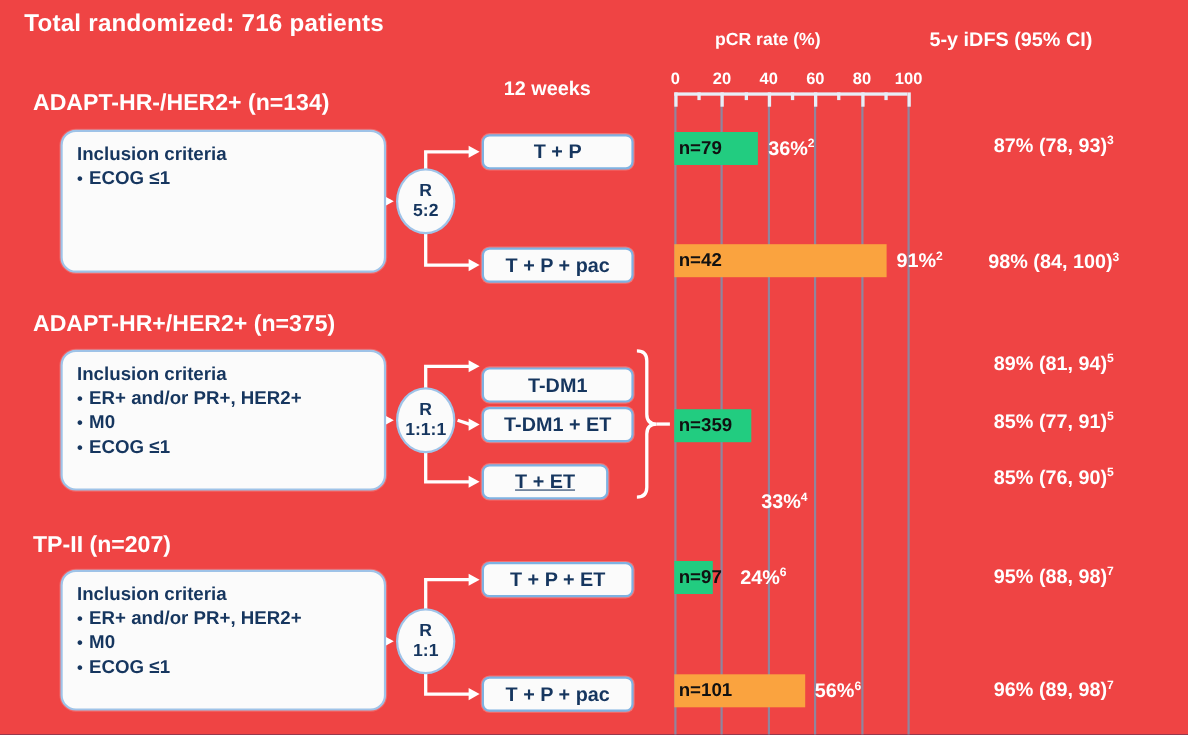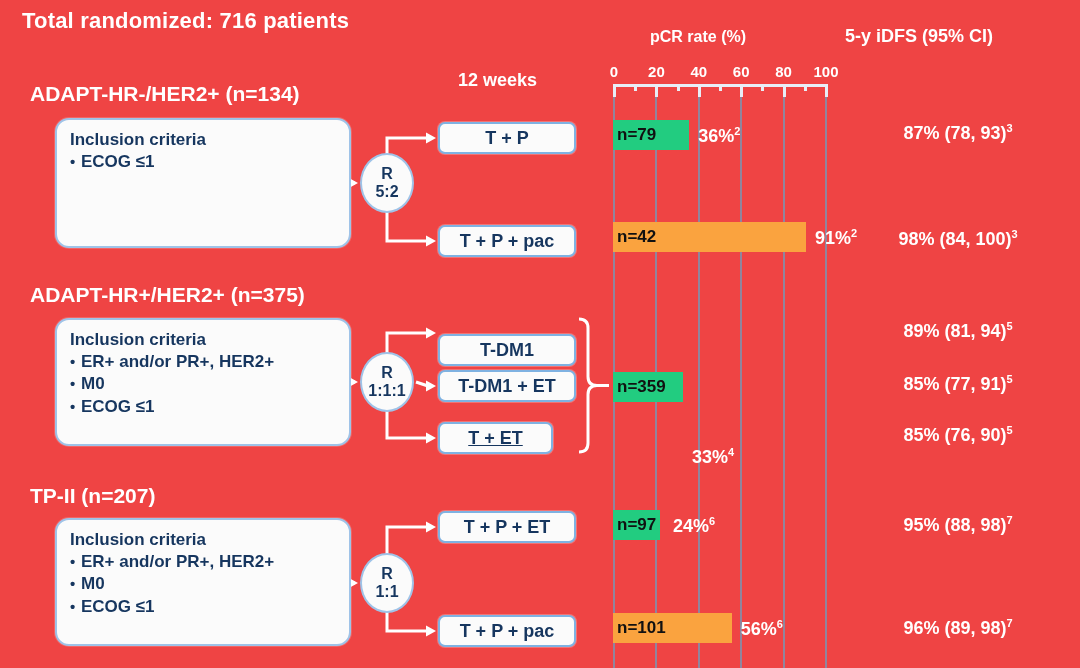--- a/index.html
+++ b/index.html
@@ -332,21 +332,21 @@
           <li>ER+ and/or PR+, HER2+</li>
           <li>M0</li>
           <li>ECOG ≤1</li>
         </ul>
       </div>
       <div class="r-circle" style="left: 360px; top: 553px;">
         <div>R</div>
         <div>1:1</div>
       </div>
       <div class="arm-box" style="left: 438px; top: 511px; width: 138px;">T + P + ET</div>
-      <div class="bar" style="left: 613px; top: 510px; width: 47px; background: rgb(34, 204, 128);">
+      <div class="bar" style="left: 613px; top: 510px; width: 35px; background: rgb(34, 204, 128);">
         <span class="bar-label">n=97</span>
       </div>
       <div class="bar-value" style="left: 672.88px; top: 515px;">24%<sup>6</sup></div>
       <div class="idfs-value" style="left: 958px; top: 514px;">95% (88, 98)<sup>7</sup></div>
       <div class="arm-box" style="left: 438px; top: 615px; width: 138px;">T + P + pac</div>
       <div class="bar" style="left: 613px; top: 613px; width: 118.72px; background: rgb(250, 163, 63);">
         <span class="bar-label">n=101</span>
       </div>
       <div class="bar-value" style="left: 740.72px; top: 618px;">56%<sup>6</sup></div>
       <div class="idfs-value" style="left: 958px; top: 617px;">96% (89, 98)<sup>7</sup></div>

